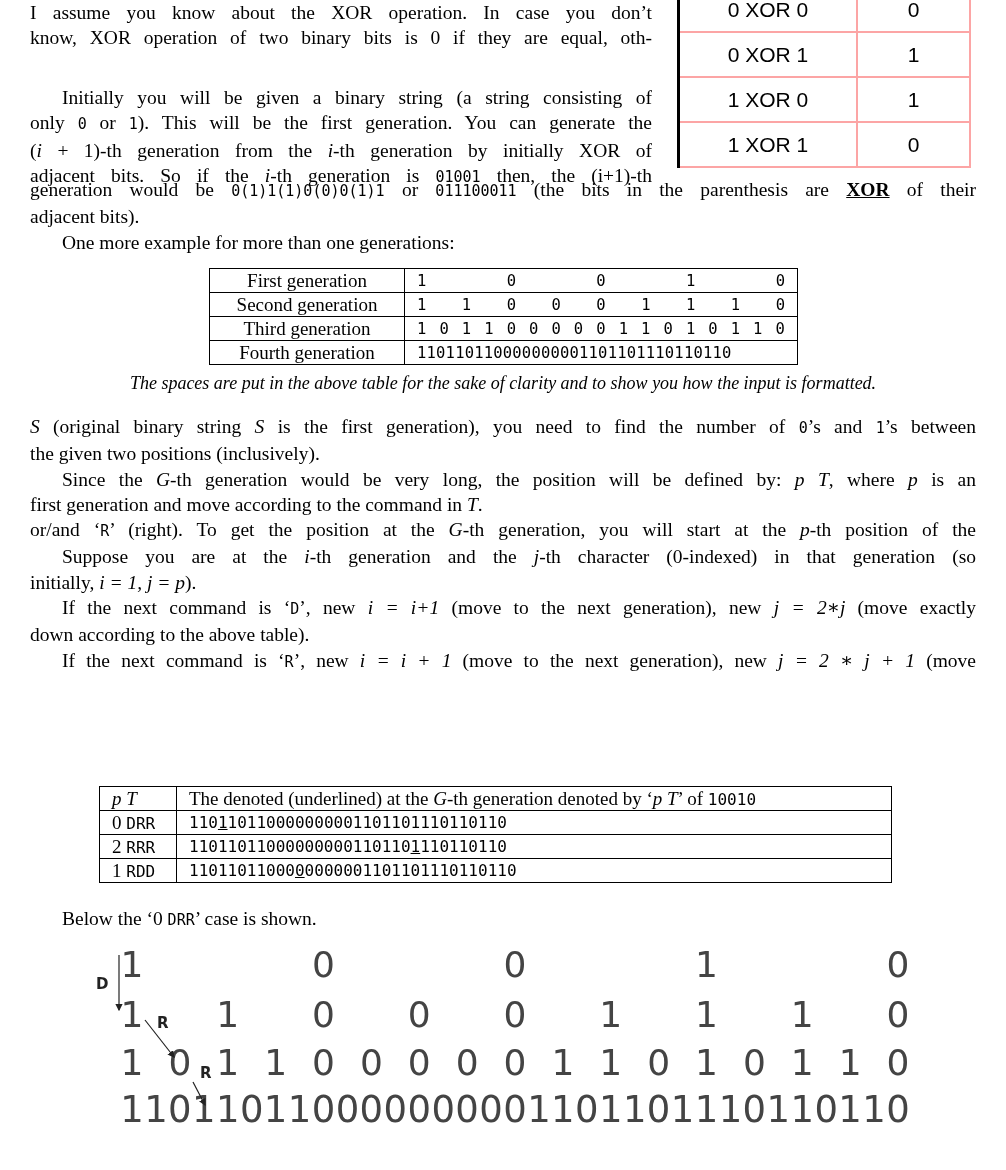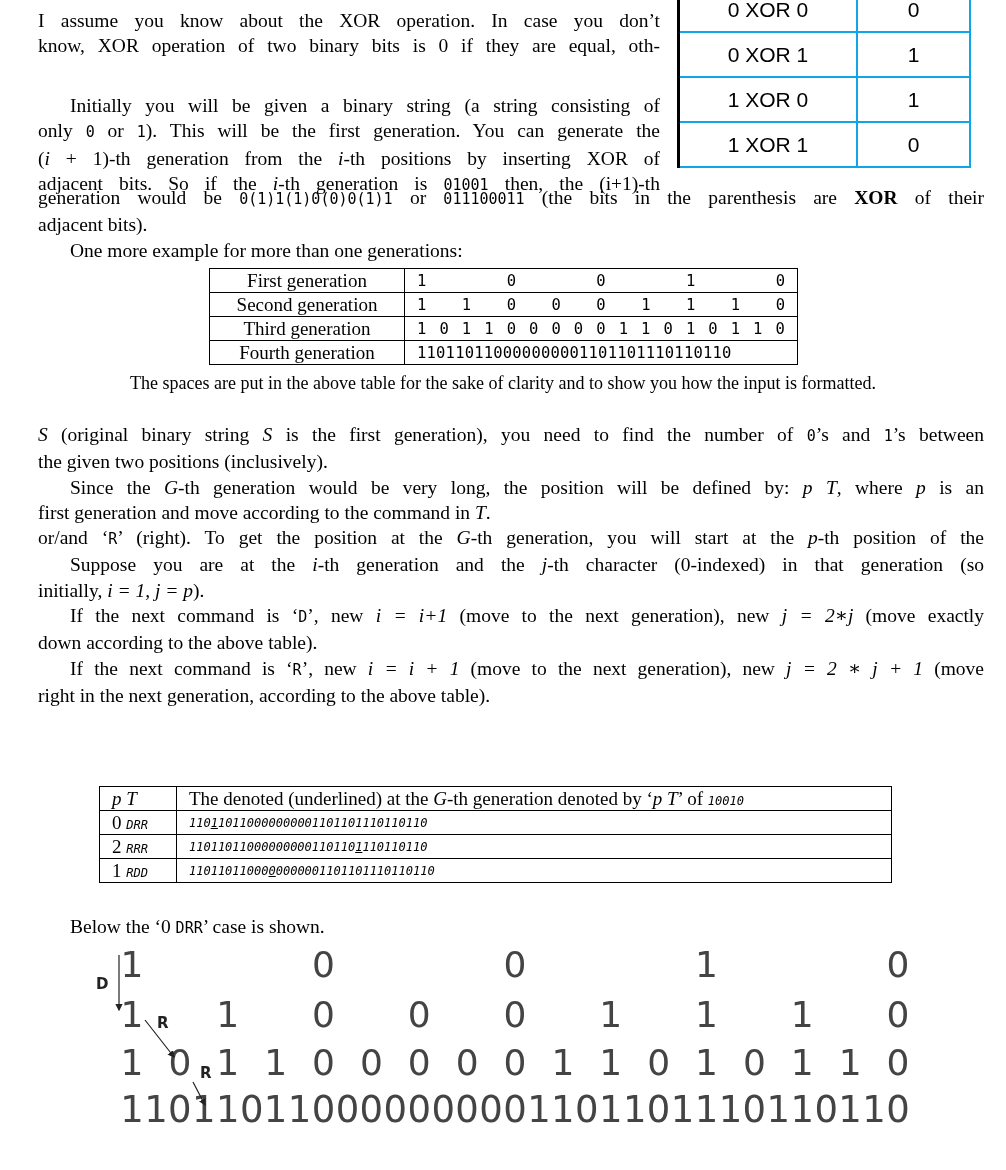--- a/index.html
+++ b/index.html
@@ -1,48 +1,48 @@
 <!DOCTYPE html>
 <html><head>
 <meta charset="utf-8">
 <style>
   html, body { margin: 0; padding: 0; background: #ffffff; }
   body { width: 1006px; height: 1170px; position: relative; overflow: hidden;
          font-family: "Liberation Serif", "DejaVu Serif", serif; color: #000; }
   .tt { font-family: "DejaVu Sans Mono", "Liberation Mono", monospace; font-size: 15px; }
   .it { font-style: italic; }
-  .bf { font-weight: bold; }
+  .bf { font-weight: bold; text-decoration: underline; }
   .para { position: absolute; left: 30px; width: 946px; font-size: 19.5px; line-height: 25.3px;
-          text-align: justify; margin: 8px; }
+          text-align: justify; margin: 0; }
   .line { display: block; white-space: nowrap; }
   .jl { text-align: justify; text-align-last: justify; white-space: normal; }
 
   
   .xor-table { position: absolute; left: 677px; top: -12px; border-collapse: collapse;
                font-family: "Liberation Sans", "DejaVu Sans", sans-serif; font-size: 21px; }
-  .xor-table td { border: 2px solid #0ea5e9; height: 43px; text-align: center; padding: 0; }
+  .xor-table td { border: 2px solid #fca5a5; height: 43px; text-align: center; padding: 0; }
   .xor-table td.op { width: 176px; border-left: 3px solid #000; }
   .xor-table td.res { width: 111px; }
   .xor-table tr:first-child td { border-top: none; }
 
   
   .gen-table { position: absolute; left: 209px; top: 268px; border-collapse: collapse; }
   .gen-table td { border: 1.5px solid #000; padding: 0 12px; height: 23px; font-size: 19px; }
   .gen-table td.lbl { width: 170px; text-align: center; font-family: Liberation Serif, serif; }
   .gen-table td.bits { width: 368px; font-family: "DejaVu Sans Mono", monospace; font-size: 15.5px; padding: 0 12px; }
   .bits-row { display: flex; justify-content: space-between; }
   .caption { position: absolute; left: 0; width: 1006px; top: 373px; text-align: center;
-             font-size: 18px; }
+             font-style: italic; font-size: 18px; }
 
   
   .pos-table { position: absolute; left: 99px; top: 786px; border-collapse: collapse; }
   .pos-table td { border: 1.5px solid #000; height: 23px; padding: 0 12px; font-size: 19px; }
   .pos-table td.pt { width: 52px; }
   .pos-table td.pos { width: 690px; }
-  .pos-table .mono { font-family: "DejaVu Sans Mono", monospace; font-size: 12px; font-style: italic; }
+  .pos-table .mono { font-family: "DejaVu Sans Mono", monospace; font-size: 16px; }
   .u { text-decoration: underline; }
 
   
   .diagram { position: absolute; left: 90px; top: 945px; width: 840px; height: 190px; }
   .drow { position: absolute; left: 30px; width: 790px; display: flex; justify-content: space-between;
           font-family: "DejaVu Sans", "Liberation Sans", sans-serif; color: #444; font-size: 36px; line-height: 40px; }
   .drow span { width: 24px; text-align: center; }
   .drow.g4 { justify-content: space-between; font-size: 37px; letter-spacing: 0; }
   .drow.g4 span { width: 24.5px; }
   .dlabel { position: absolute; font-family: "DejaVu Sans", sans-serif; font-weight: bold; font-size: 15px; color: #222; }
@@ -52,21 +52,21 @@
 <body>
 
 <div class="para" style="top:0px; width:622px;">
   <span class="line jl">I assume you know about the XOR operation.  In case you don’t</span>
   <span class="line jl">know, XOR operation of two binary bits is 0 if they are equal, oth-</span>
 </div>
 
 <div class="para" style="top:85px; width:622px;">
   <span class="line jl" style="text-indent:32px">Initially you will be given a binary string (a string consisting of</span>
   <span class="line jl"><span>only </span><span class="tt">0</span><span> or </span><span class="tt">1</span><span>). This will be the first generation. You can generate the</span></span>
-  <span class="line jl"><span>(</span><span class="it">i</span><span> + 1)-th generation from the </span><span class="it">i</span><span>-th positions by inserting XOR of</span></span>
+  <span class="line jl"><span>(</span><span class="it">i</span><span> + 1)-th generation from the </span><span class="it">i</span><span>-th generation by initially XOR of</span></span>
   <span class="line jl"><span>adjacent bits. So if the </span><span class="it">i</span><span>-th generation is </span><span class="tt">01001</span><span> then, the (i+1)-th</span></span>
 </div>
 <div class="para" style="top:177px;">
   <span class="line jl"><span>generation would be </span><span class="tt">0(1)1(1)0(0)0(1)1</span><span> or </span><span class="tt">011100011</span><span> (the bits in the parenthesis are </span><span class="bf">XOR</span><span> of their</span></span>
   <span class="line">adjacent bits).</span>
   <span class="line" style="text-indent:32px">One more example for more than one generations:</span>
 </div>
 
 <table class="xor-table">
   <tbody>
@@ -161,21 +161,20 @@
   <span class="line"><span>first generation and move according to the command in </span><span class="it">T</span><span>.</span></span>
   <span class="line jl"><span>or/and ‘</span><span class="tt">R</span><span>’ (right). To get the position at the </span><span class="it">G</span><span>-th generation, you will start at the </span><span class="it">p</span><span>-th position of the</span></span>
 
   <span class="line jl" style="text-indent:32px"><span>Suppose you are at the </span><span class="it">i</span><span>-th generation and the </span><span class="it">j</span><span>-th character (0-indexed) in that generation (so</span></span>
   <span class="line"><span>initially, </span><span class="it">i = 1, j = p</span><span>).</span></span>
 
   <span class="line jl" style="text-indent:32px"><span>If the next command is ‘</span><span class="tt">D</span><span>’, new </span><span class="it">i = i+1</span><span> (move to the next generation), new </span><span class="it">j = 2∗j</span><span> (move exactly</span></span>
   <span class="line">down according to the above table).</span>
 
   <span class="line jl" style="text-indent:32px"><span>If the next command is ‘</span><span class="tt">R</span><span>’, new </span><span class="it">i = i + 1</span><span> (move to the next generation), new </span><span class="it">j = 2 ∗ j + 1</span><span> (move</span></span>
-  <span class="line">right in the next generation, according to the above table).</span>
 
 </div>
 
 <table class="pos-table">
   <tbody>
       <tr>
     <td class="pt it">p T</td>
     <td class="pos"><span>The denoted (underlined) at the </span><span class="it">G</span><span>-th generation denoted by ‘</span><span class="it">p T</span><span>’ of </span><span class="mono">10010</span></td>
   </tr>
   <tr>

